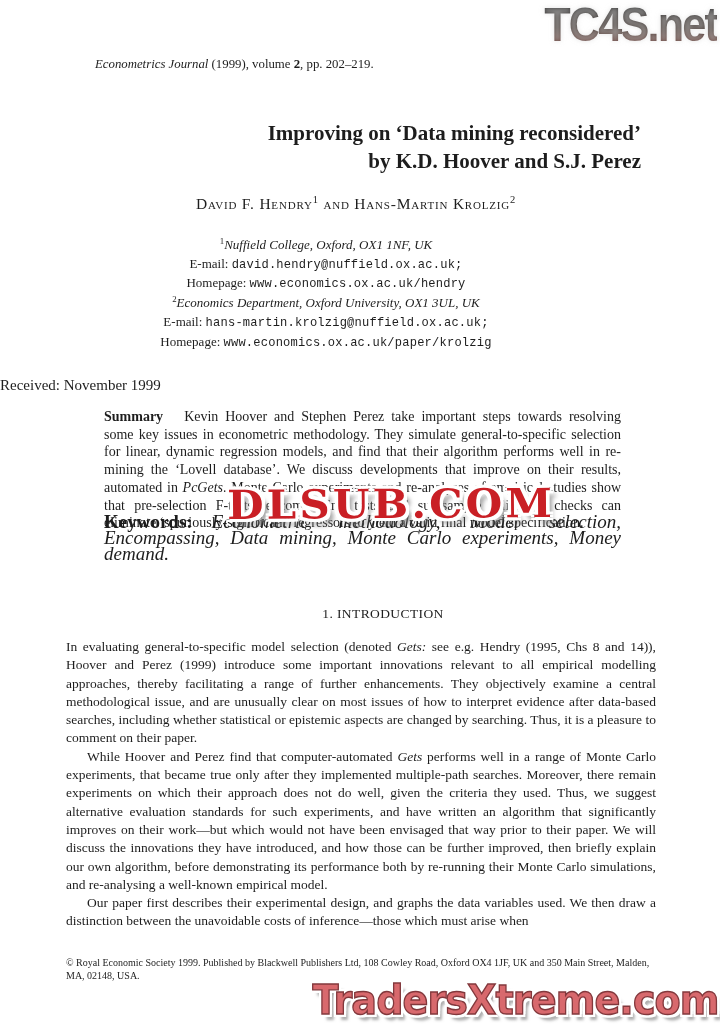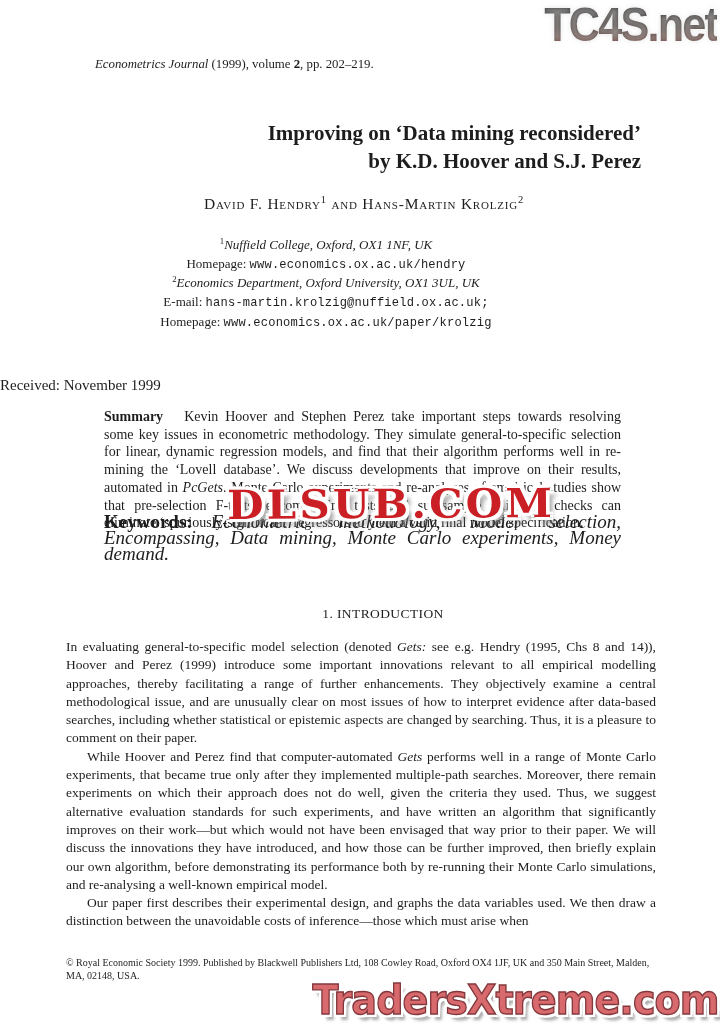--- a/index.html
+++ b/index.html
@@ -10,21 +10,21 @@
   code { font-family:"Liberation Mono", monospace; font-size:0.93em; letter-spacing:0.2px; }
   sup { font-size:68%; vertical-align:super; line-height:0; }
 
   .journal-line { position:absolute; top:57px; left:67px; font-size:12.8px;margin-left:28px; }
 
   .paper-title {
     position:absolute; top:119px; left:0; width:641px; text-align:right;
     font-size:21px; font-weight:bold; line-height:28px;
   }
   .authors {
-    position:absolute; top:195px; left:8px; width:712px; text-align:center;
+    position:absolute; top:195px; left:0; width:712px; text-align:center;
     font-size:15.5px; font-variant:small-caps; letter-spacing:0.8px;
   }
   .affiliations {
     position:absolute; top:236px; left:0; width:652px; text-align:center;
     font-size:13px; line-height:18.7px;
   }
   .received { position:absolute; top:364px; left:0; width:720px; text-align:left; font-size:15px;margin-top:13px; }
 
   .abstract {
     position:absolute; top:408px; left:104px; width:517px;
@@ -92,20 +92,21 @@
 
   <div class="paper-title">
     <div>Improving on ‘Data mining reconsidered’</div>
     <div>by K.D. Hoover and S.J. Perez</div>
   </div>
 
   <div class="authors">David F. Hendry<sup>1</sup> and Hans-Martin Krolzig<sup>2</sup></div>
 
   <div class="affiliations">
     <div><sup>1</sup><i>Nuffield College, Oxford, OX1 1NF, UK</i></div>
+    <div>E-mail: <code>david.hendry@nuffield.ox.ac.uk;</code></div>
     <div>Homepage: <code>www.economics.ox.ac.uk/hendry</code></div>
     <div><sup>2</sup><i>Economics Department, Oxford University, OX1 3UL, UK</i></div>
     <div>E-mail: <code>hans-martin.krolzig@nuffield.ox.ac.uk;</code></div>
     <div>Homepage: <code>www.economics.ox.ac.uk/paper/krolzig</code></div>
   </div>
 
   <div class="received">Received: November 1999</div>
 
   <div class="abstract"><b>Summary</b>  Kevin Hoover and Stephen Perez take important steps towards resolving some key issues in econometric methodology.  They simulate general-to-specific selection for linear, dynamic regression models, and find that their algorithm performs well in re-mining the ‘Lovell database’.  We discuss developments that improve on their results, automated in <i>PcGets</i>.  Monte Carlo experiments and re-analyses of empirical studies show that pre-selection F-tests, encompassing tests and sub-sample reliability checks can eliminate ‘spuriously-significant’ regressors to yield a valid final model specification.</div>
 

